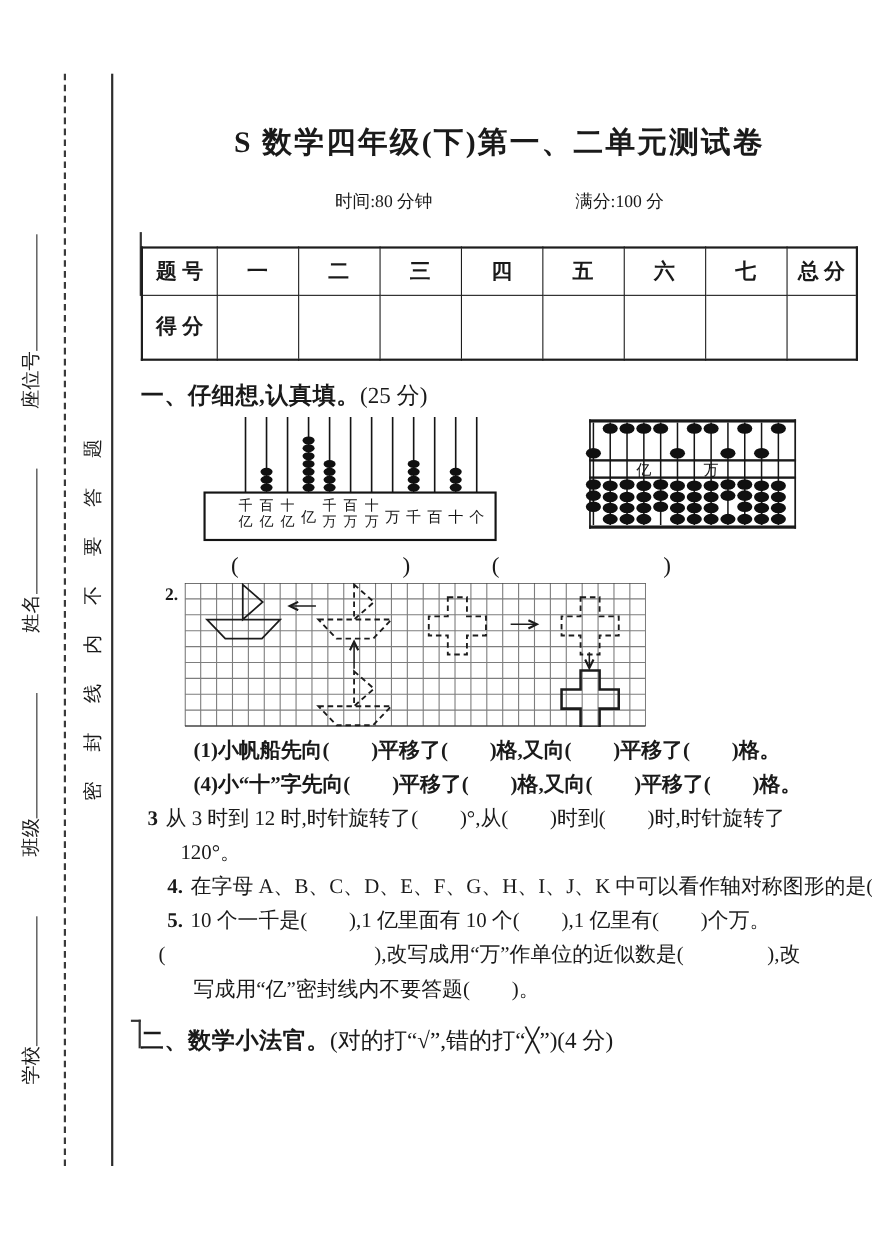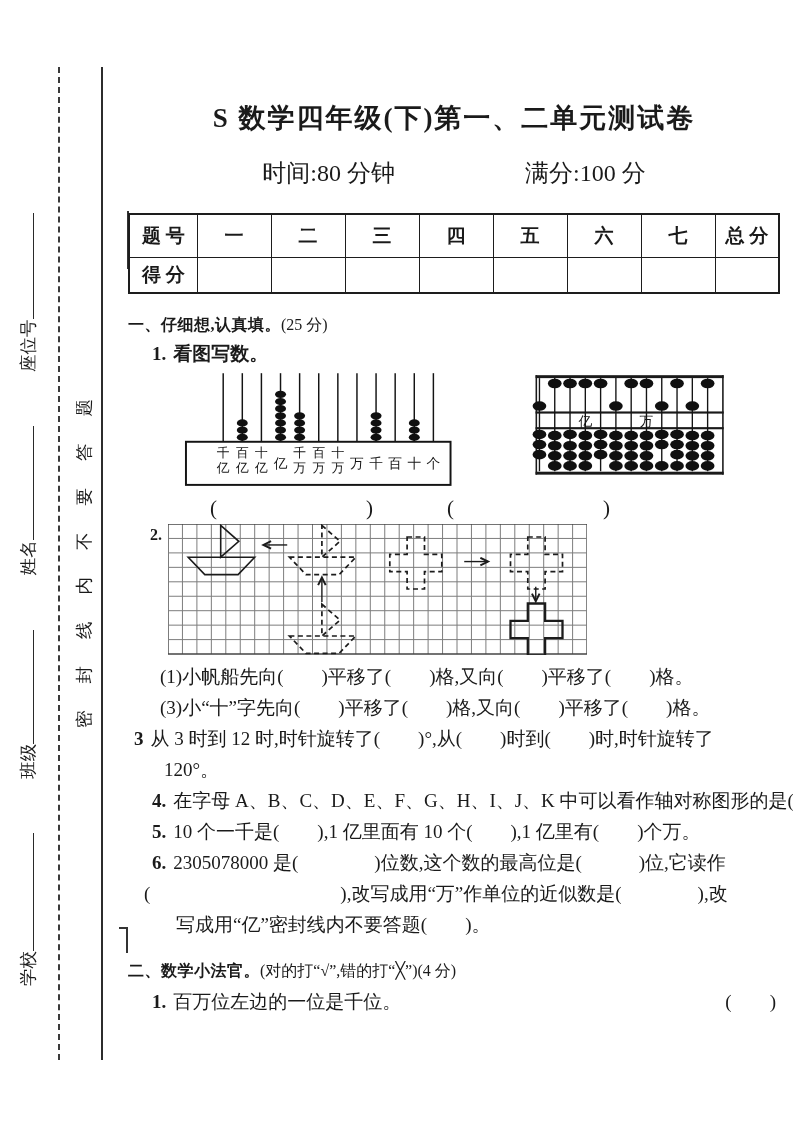--- a/index.html
+++ b/index.html
@@ -22,39 +22,39 @@
   .fld:nth-child(4) .blank{width:106px;}
   .seal-text{position:absolute;left:72px;top:728px;width:380px;
        transform:rotate(-90deg);transform-origin:0 0;
        font-size:17.5px;letter-spacing:27px;white-space:nowrap;}
   .corner-mark{position:absolute;}
   .corner-mark.top{left:127px;top:211px;width:2px;height:58px;background:#333;}
   .corner-mark.bottom{left:119px;top:927px;width:9px;height:26px;
        border-top:2px solid #333;border-right:2px solid #333;}
 
   
-  .content{position:absolute;left:128px;top:85px;width:652px;}
+  .content{position:absolute;left:128px;top:96px;width:652px;}
   h1.title{font-size:27px;font-weight:bold;text-align:center;letter-spacing:2px;
        margin-top:14px;line-height:38px;}
   .meta{display:flex;justify-content:center;gap:130px;margin-top:24px;
-       font-size:24px;line-height:24px;}
+       font-size:16px;line-height:24px;}
   table.score{border-collapse:collapse;margin-top:28px;width:652px;
        table-layout:fixed;border:2.4px solid #1d1d1d;padding-left:24px;}
   table.score td{border:1.5px solid #1d1d1d;text-align:center;
        font-weight:bold;font-size:19px;}
   table.score tr.hdr td{height:43px;}
-  table.score tr.scr td{height:36px;}
-
-  .sec-heading{margin-top:16px;font-size:16px;line-height:30px;white-space:nowrap;}
+  table.score tr.scr td{height:59px;}
+
+  .sec-heading{margin-top:16px;font-size:21px;line-height:30px;white-space:nowrap;}
   .sec-heading b{font-weight:bold;letter-spacing:0.5px;}
   .line{font-size:19px;line-height:31px;white-space:nowrap;}
   .qnum{font-weight:bold;margin-right:7px;}
   .q1line{line-height:28px;font-weight:bold;}
   .ml6{margin-left:6px;}  .ml16{margin-left:16px;} .ml24{margin-left:24px;}
-  .ml36{margin-left:36px;} .ml40{margin-left:32px;} .ml48{margin-left:48px;}
+  .ml36{margin-left:36px;} .ml40{margin-left:48px;font-weight:bold;} .ml48{margin-left:48px;}
 
   .figures-row{display:flex;margin-left:56px;gap:59px;align-items:flex-start;height:130px;}
   .parens-row{position:relative;height:24px;font-size:21px;}
   .ppair{position:absolute;top:-2px;display:flex;justify-content:space-between;width:163px;}
   .ppair.p1{left:82px;}  .ppair.p2{left:319px;}
 
   .q2-row{display:flex;margin-left:22px;margin-top:2px;align-items:flex-start;}
   .q2-row .qnum{width:18px;line-height:22px;margin-right:0;}
   .sub{margin-top:6px;}
   .judge{display:flex;justify-content:space-between;padding-right:4px;}
@@ -119,23 +119,20 @@
       <td></td>
           <td></td>
     </tr>
   </tbody>
     </table>
 
   <div class="sec-heading">
     <b>一、仔细想,认真填。</b><span>(25 分)</span>
   </div>
 
-  <div class="line ml24 q1line">
-    <span class="qnum">1.</span><span>看图写数。</span>
-  </div>
 
   <div class="figures-row">
     <svg id="rod-chart" width="276" height="126" viewBox="0 0 276 126">
         <line x1="40" y1="4" x2="40" y2="74" stroke="#141414" stroke-width="1.5"></line>
         <text x="40" y="90" text-anchor="middle" font-size="13" fill="#141414">千</text>
         <text x="40" y="105" text-anchor="middle" font-size="13" fill="#141414">亿</text>
         <line x1="59.5" y1="4" x2="59.5" y2="74" stroke="#141414" stroke-width="1.5"></line>
         <text x="59.5" y="90" text-anchor="middle" font-size="13" fill="#141414">百</text>
         <text x="59.5" y="105" text-anchor="middle" font-size="13" fill="#141414">亿</text>
         <ellipse cx="59.5" cy="69.4" rx="5.6" ry="3.7" fill="#101010"></ellipse>
@@ -335,43 +332,36 @@
         <polygon points="359.8,13.0 377.1,13.0 377.1,30.3 394.5,30.3 394.5,47.7 377.1,47.7 377.1,65.0 359.8,65.0 359.8,47.7 342.5,47.7 342.5,30.3 359.8,30.3" fill="none" stroke="#1c1c1c" stroke-width="1.7" stroke-linejoin="miter" stroke-dasharray="5,3.5"></polygon>
         <polygon points="359.8,79.5 377.1,79.5 377.1,96.8 394.5,96.8 394.5,114.2 377.1,114.2 377.1,131.5 359.8,131.5 359.8,114.2 342.5,114.2 342.5,96.8 359.8,96.8" fill="none" stroke="#1c1c1c" stroke-width="2.3" stroke-linejoin="miter"></polygon>
         <line x1="119.21249999999999" y1="20.952499999999997" x2="95.36999999999999" y2="20.952499999999997" stroke="#1c1c1c" stroke-width="1.4" marker-end="url(#ah)"></line>
         <line x1="153.89249999999998" y1="78.03" x2="153.89249999999998" y2="53.465" stroke="#1c1c1c" stroke-width="1.4" marker-end="url(#ah)"></line>
         <line x1="296.22499999999997" y1="37.57" x2="320.06749999999994" y2="37.57" stroke="#1c1c1c" stroke-width="1.4" marker-end="url(#ah)"></line>
         <line x1="367.7525" y1="62.857499999999995" x2="367.7525" y2="77.30749999999999" stroke="#1c1c1c" stroke-width="1.4" marker-end="url(#ah)"></line>
       </svg>
   </div>
 
   <div class="line ml40 sub">(1)小帆船先向(　　)平移了(　　)格,又向(　　)平移了(　　)格。</div>
-  <div class="line ml40">(3)小“十”字先向(　　)平移了(　　)格,又向(　　)平移了(　　)格。</div>
+  <div class="line ml40">(4)小“十”字先向(　　)平移了(　　)格,又向(　　)平移了(　　)格。</div>
 
   <div class="line ml6">
     <span class="qnum">3</span><span>从 3 时到 12 时,时针旋转了(　　)°,从(　　)时到(　　)时,时针旋转了</span>
   </div>
   <div class="line ml36">120°。</div>
 
   <div class="line ml24">
     <span class="qnum">4.</span><span>在字母 A、B、C、D、E、F、G、H、I、J、K 中可以看作轴对称图形的是(　　)。</span>
   </div>
 
   <div class="line ml24">
     <span class="qnum">5.</span><span>10 个一千是(　　),1 亿里面有 10 个(　　),1 亿里有(　　)个万。</span>
   </div>
 
-  <div class="line ml24">
-    <span class="qnum">6.</span><span>2305078000 是(　　　　)位数,这个数的最高位是(　　　)位,它读作</span>
-  </div>
   <div class="line ml16">(　　　　　　　　　　),改写成用“万”作单位的近似数是(　　　　),改</div>
   <div class="line ml48">写成用“亿”密封线内不要答题(　　)。</div>
 
 
   <div class="sec-heading">
     <b>二、数学小法官。</b><span>(对的打“√”,错的打“╳”)(4 分)</span>
   </div>
 
-  <div class="line ml24 judge">
-    <span><span class="qnum">1.</span><span>百万位左边的一位是千位。</span></span>
-    <span class="ans">(　　)</span>
-  </div>
 </div>
 
 </body></html>

